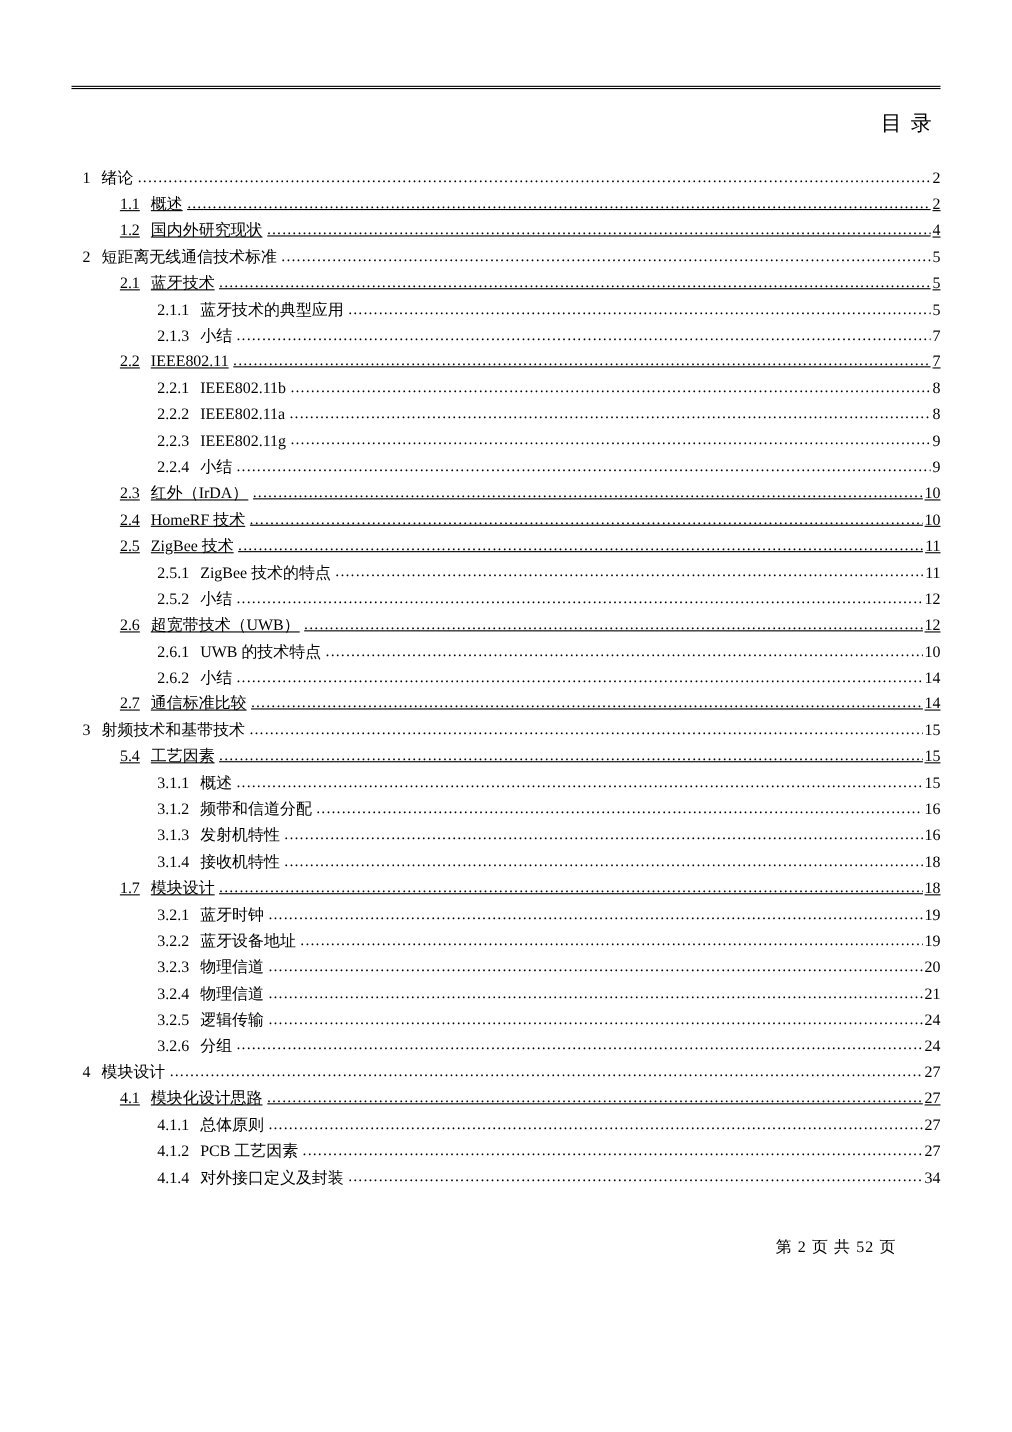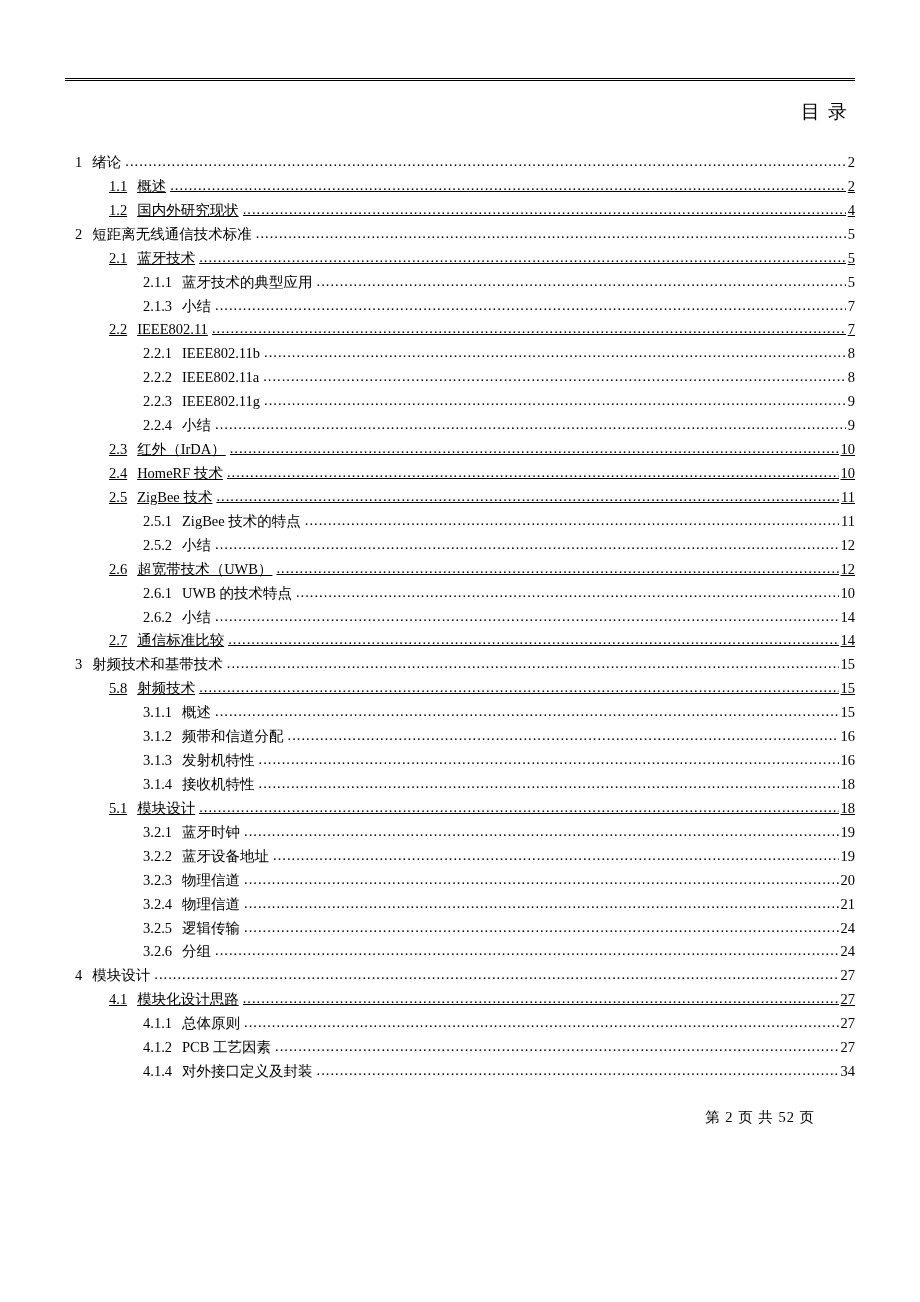--- a/index.html
+++ b/index.html
@@ -59,21 +59,21 @@
     flex: 0 0 auto;
     padding-left: 2px;
     text-align: right;
   }
   .lvl-1 { padding-left: 10px; }
   .lvl-2 { padding-left: 44px; text-decoration: underline; }
   .lvl-3 { padding-left: 78px; }
   .footer {
     text-align: right;
     font-size: 14.5px;
-    margin-top: 24px;
+    margin-top: 40px;
     padding-right: 40px;
     letter-spacing: 1px;
   }
 </style>
 </head>
 <body>
 
 <div class="page">
   <div class="top-rule"></div>
 
@@ -206,22 +206,22 @@
         <span class="toc-leader"></span>
         <span class="toc-page">14</span>
       </div>
       <div class="toc-row lvl-1">
         <span class="toc-num">3</span>
         <span class="toc-label">射频技术和基带技术</span>
         <span class="toc-leader"></span>
         <span class="toc-page">15</span>
       </div>
       <div class="toc-row lvl-2">
-        <span class="toc-num">5.8</span>
-        <span class="toc-label">射频技术</span>
+        <span class="toc-num">5.4</span>
+        <span class="toc-label">工艺因素</span>
         <span class="toc-leader"></span>
         <span class="toc-page">15</span>
       </div>
       <div class="toc-row lvl-3">
         <span class="toc-num">3.1.1</span>
         <span class="toc-label">概述</span>
         <span class="toc-leader"></span>
         <span class="toc-page">15</span>
       </div>
       <div class="toc-row lvl-3">
@@ -236,21 +236,21 @@
         <span class="toc-leader"></span>
         <span class="toc-page">16</span>
       </div>
       <div class="toc-row lvl-3">
         <span class="toc-num">3.1.4</span>
         <span class="toc-label">接收机特性</span>
         <span class="toc-leader"></span>
         <span class="toc-page">18</span>
       </div>
       <div class="toc-row lvl-2">
-        <span class="toc-num">5.1</span>
+        <span class="toc-num">1.7</span>
         <span class="toc-label">模块设计</span>
         <span class="toc-leader"></span>
         <span class="toc-page">18</span>
       </div>
       <div class="toc-row lvl-3">
         <span class="toc-num">3.2.1</span>
         <span class="toc-label">蓝牙时钟</span>
         <span class="toc-leader"></span>
         <span class="toc-page">19</span>
       </div>

